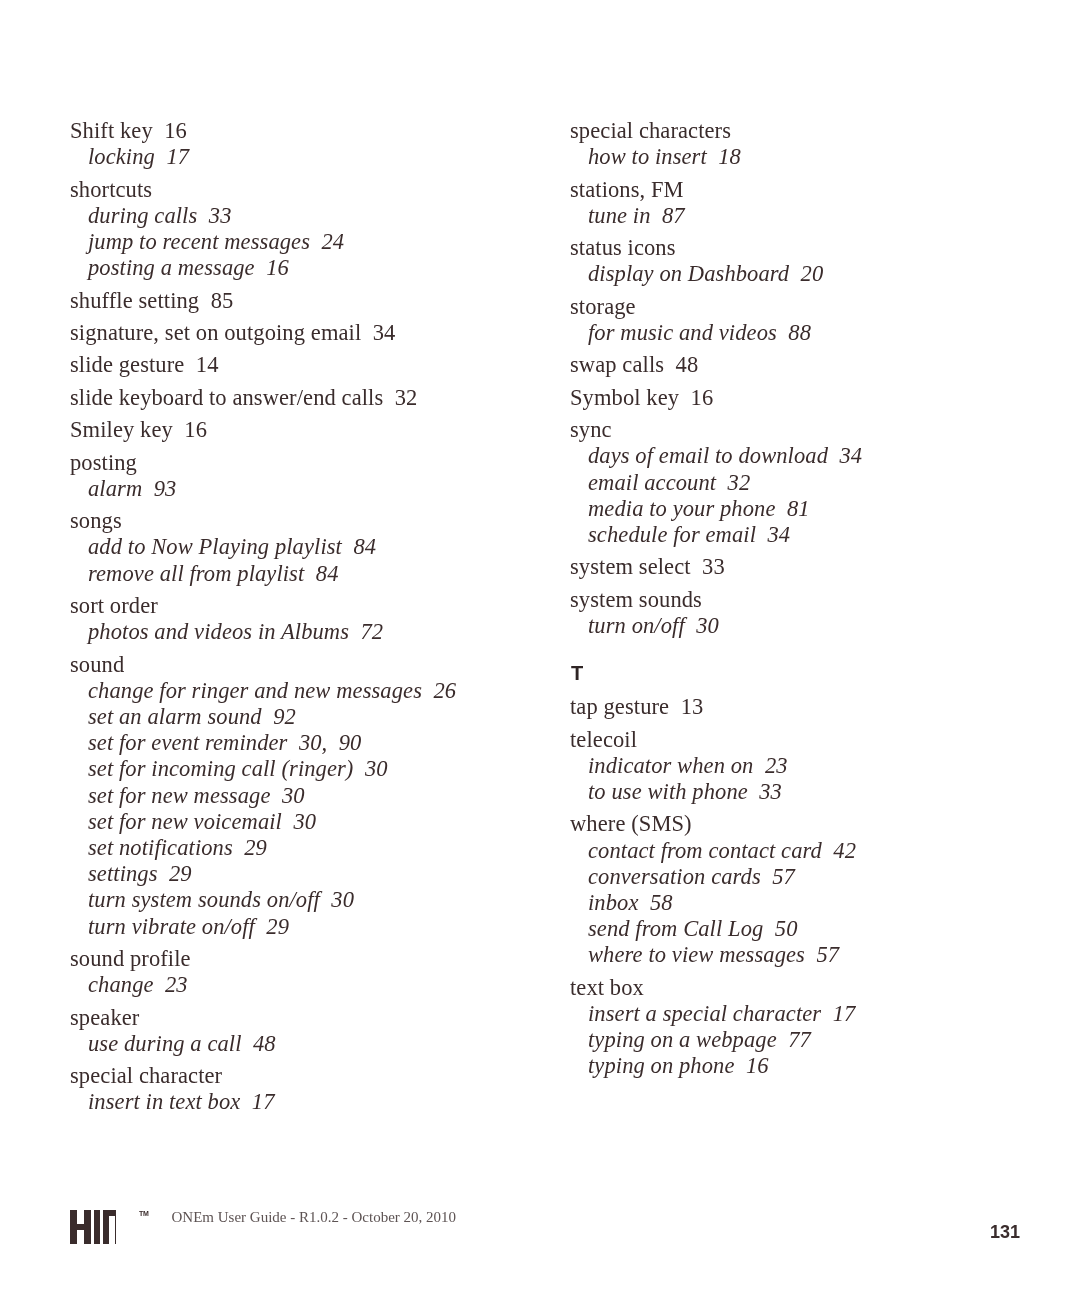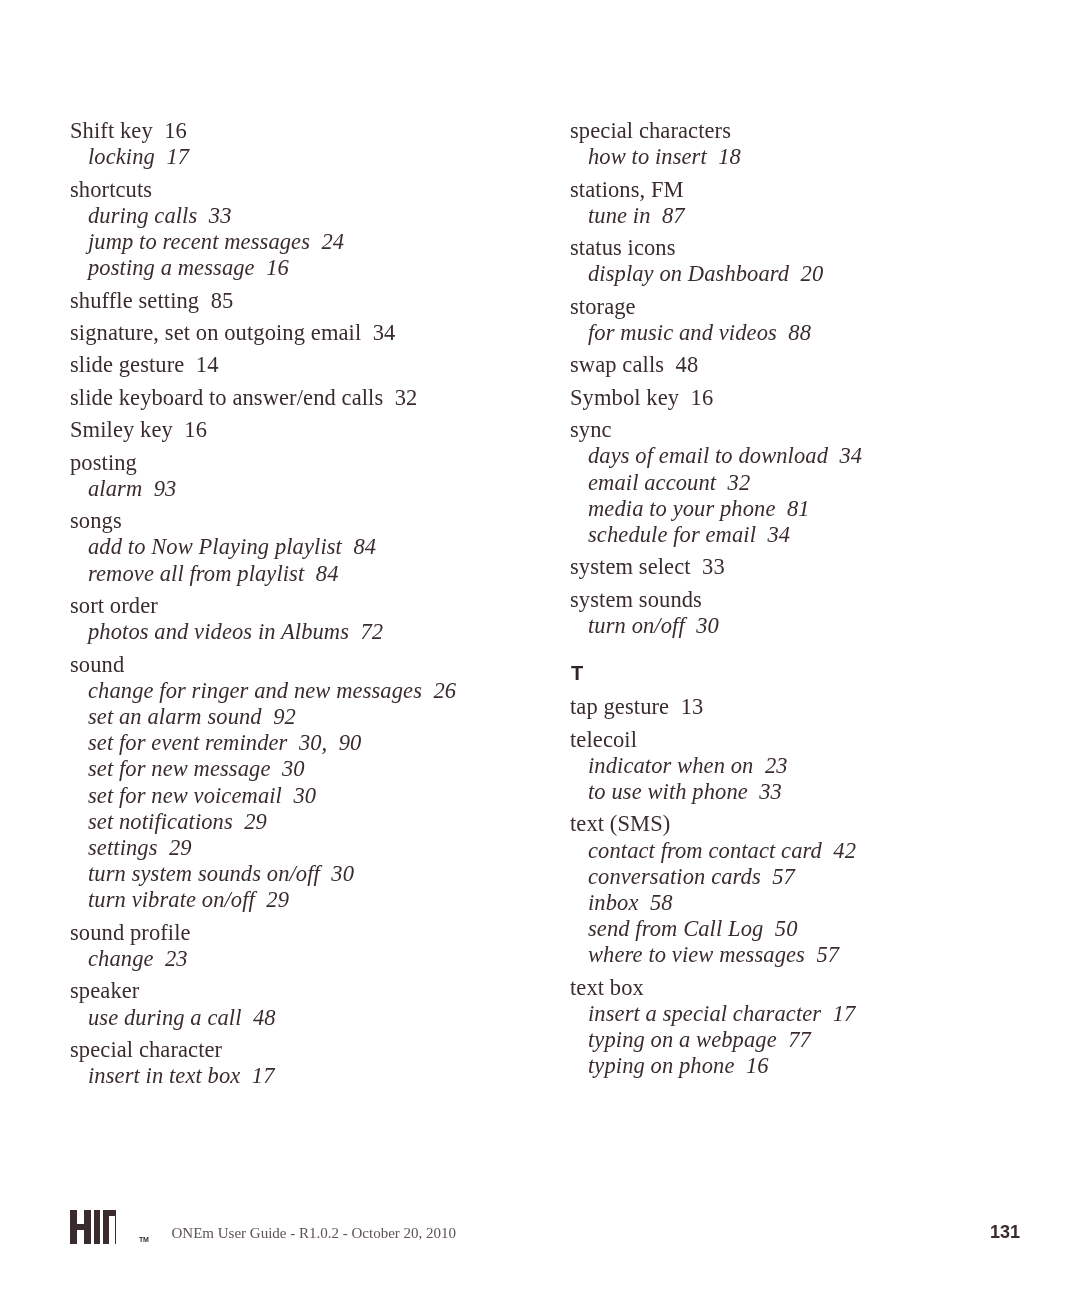--- a/index.html
+++ b/index.html
@@ -71,21 +71,21 @@
     left: 70px;
     right: 60px;
     bottom: 52px;
     height: 46px;
   }
   .footer-left {
     position: absolute;
     left: 0;
     bottom: 0;
     display: flex;
-    align-items: flex-end;
+    align-items: flex-start;
     gap: 23px;
   }
   .kin-logo {
     position: relative;
     width: 46px;
     height: 34px;
     display: block;
   }
   .kin-tm {
     font-family: "Liberation Sans", "DejaVu Sans", sans-serif;
@@ -136,20 +136,21 @@
         <div class="entry lvl1">alarm  93</div>
         <div class="entry lvl0">songs</div>
         <div class="entry lvl1">add to Now Playing playlist  84</div>
         <div class="entry lvl1">remove all from playlist  84</div>
         <div class="entry lvl0">sort order</div>
         <div class="entry lvl1">photos and videos in Albums  72</div>
         <div class="entry lvl0">sound</div>
         <div class="entry lvl1">change for ringer and new messages  26</div>
         <div class="entry lvl1">set an alarm sound  92</div>
         <div class="entry lvl1">set for event reminder  30,  90</div>
+        <div class="entry lvl1">set for incoming call (ringer)  30</div>
         <div class="entry lvl1">set for new message  30</div>
         <div class="entry lvl1">set for new voicemail  30</div>
         <div class="entry lvl1">set notifications  29</div>
         <div class="entry lvl1">settings  29</div>
         <div class="entry lvl1">turn system sounds on/off  30</div>
         <div class="entry lvl1">turn vibrate on/off  29</div>
         <div class="entry lvl0">sound profile</div>
         <div class="entry lvl1">change  23</div>
         <div class="entry lvl0">speaker</div>
         <div class="entry lvl1">use during a call  48</div>
@@ -173,21 +174,21 @@
         <div class="entry lvl1">media to your phone  81</div>
         <div class="entry lvl1">schedule for email  34</div>
         <div class="entry lvl0">system select  33</div>
         <div class="entry lvl0">system sounds</div>
         <div class="entry lvl1">turn on/off  30</div>
         <div class="section-head">T</div>
         <div class="entry lvl0">tap gesture  13</div>
         <div class="entry lvl0">telecoil</div>
         <div class="entry lvl1">indicator when on  23</div>
         <div class="entry lvl1">to use with phone  33</div>
-        <div class="entry lvl0">text (SMS)</div>
+        <div class="entry lvl0">where (SMS)</div>
         <div class="entry lvl1">contact from contact card  42</div>
         <div class="entry lvl1">conversation cards  57</div>
         <div class="entry lvl1">inbox  58</div>
         <div class="entry lvl1">send from Call Log  50</div>
         <div class="entry lvl1">where to view messages  57</div>
         <div class="entry lvl0">text box</div>
         <div class="entry lvl1">insert a special character  17</div>
         <div class="entry lvl1">typing on a webpage  77</div>
         <div class="entry lvl1">typing on phone  16</div>
       </div>

